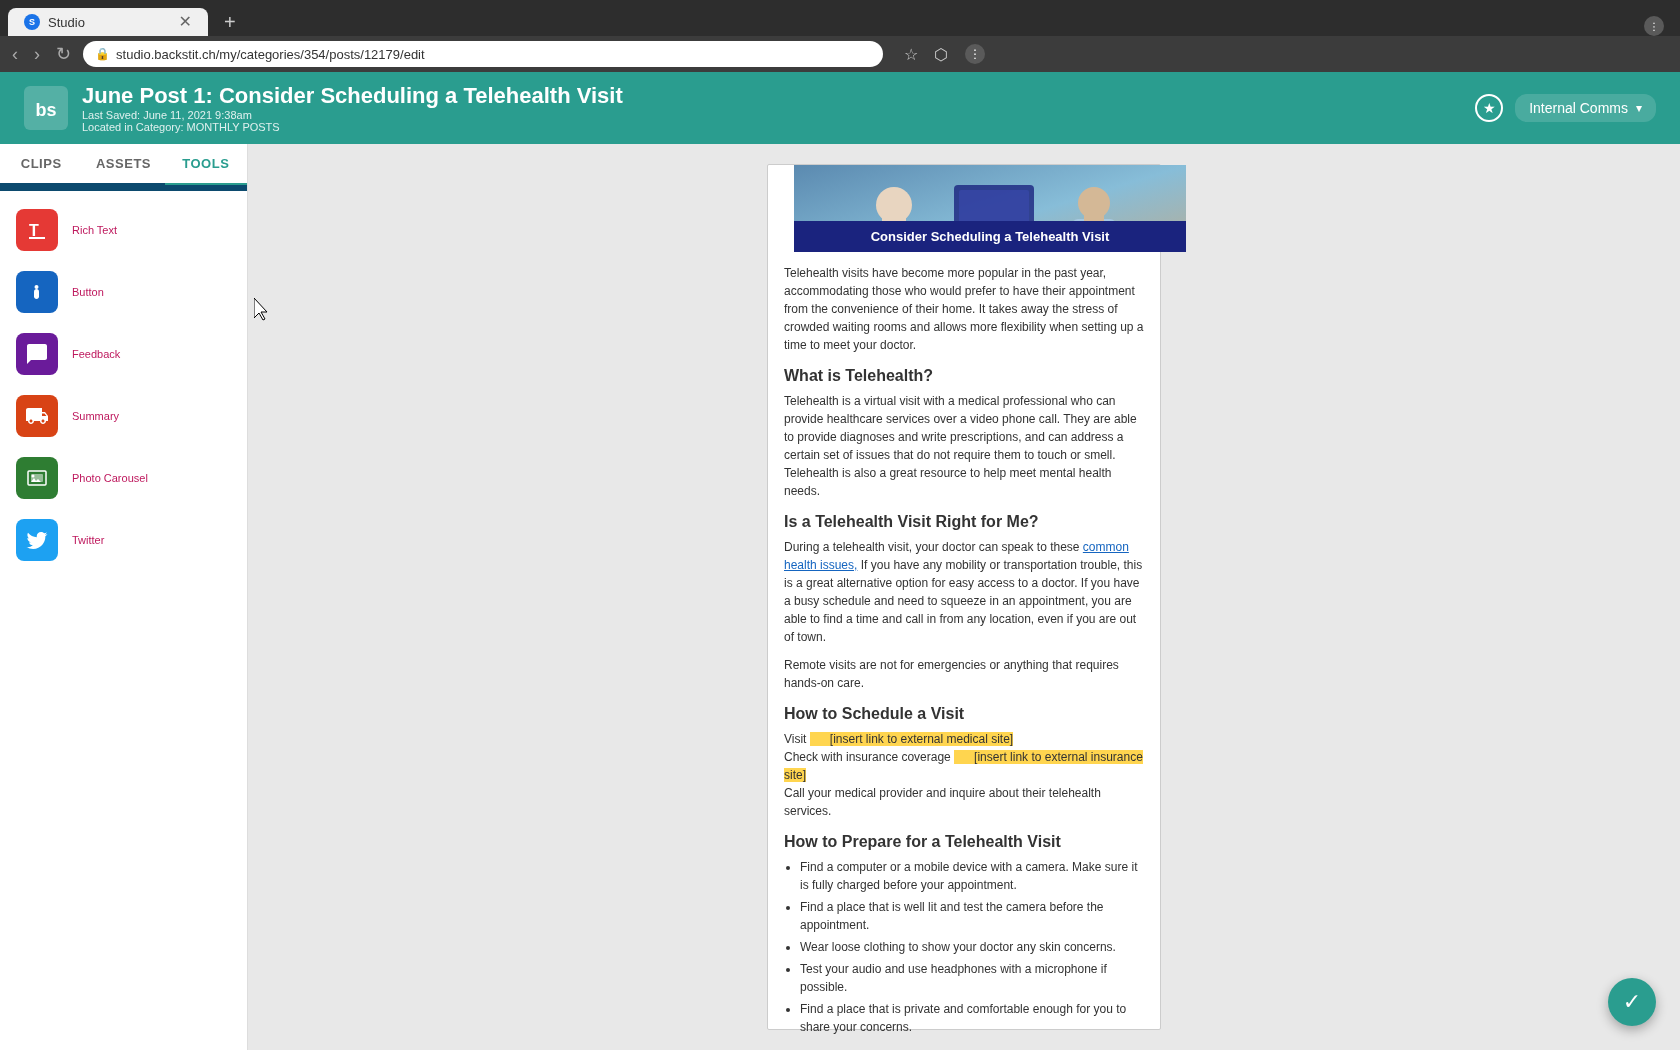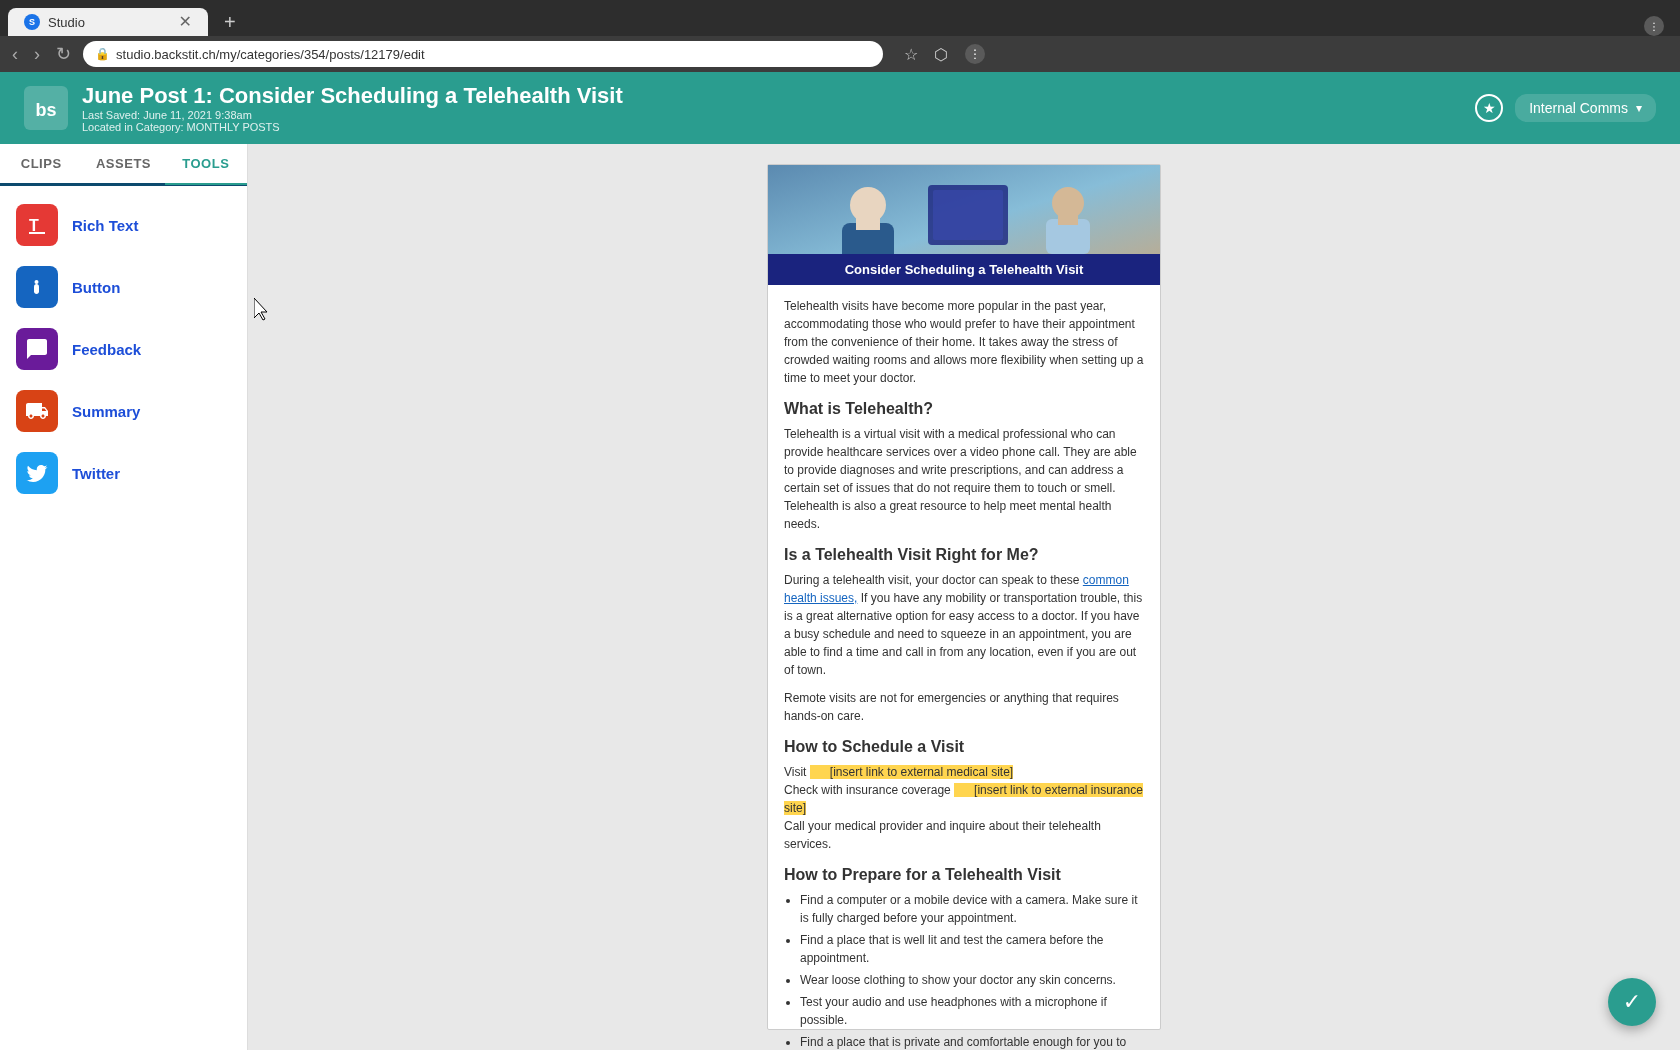--- a/index.html
+++ b/index.html
@@ -25,48 +25,48 @@
     .header-right { margin-left: auto; display: flex; align-items: center; gap: 12px; }
     .internal-comms-btn { display: flex; align-items: center; gap: 8px; background: rgba(255,255,255,0.15); border: none; color: white; padding: 6px 14px; border-radius: 12px; font-size: 14px; cursor: pointer; }
     .star-icon { width: 28px; height: 28px; border-radius: 50%; border: 2px solid white; display: flex; align-items: center; justify-content: center; font-size: 14px; }
     .dropdown-arrow { font-size: 12px; }
 
     
     .main-layout { display: flex; height: calc(1050px - 72px - 72px); }
 
     
     .sidebar { width: 248px; background: white; border-right: 1px solid #ddd; display: flex; flex-direction: column; }
-    .sidebar-tabs { display: flex; border-bottom: 3px solid #0c4a6e; }
+    .sidebar-tabs { display: flex; border-bottom: 8px solid #0c4a6e; }
     .sidebar-tab { flex: 1; text-align: center; padding: 12px 0; font-size: 13px; font-weight: 600; color: #666; cursor: pointer; letter-spacing: 0.5px; }
     .sidebar-tab.active { color: #2a9d8f; border-bottom: 2px solid #2a9d8f; margin-bottom: -2px; }
     .sidebar-tools { flex: 1; overflow-y: auto; padding: 8px 0; }
     .tool-item { display: flex; align-items: center; gap: 14px; padding: 10px 16px; cursor: pointer; transition: background 0.15s; }
     .tool-icon { width: 42px; height: 42px; border-radius: 8px; display: flex; align-items: center; justify-content: center; font-size: 20px; flex-shrink: 0; }
     .tool-icon.red { background: #e53935; }
     .tool-icon.blue { background: #1565c0; }
     .tool-icon.green { background: #2e7d32; }
     .tool-icon.orange-red { background: #d84315; }
     .tool-icon.purple { background: #6a1b9a; }
     .tool-icon.teal-green { background: #2e7d32; }
     .tool-icon.twitter-blue { background: #1da1f2; }
-    .tool-label { font-size: 15px; color: #1d4ed8; font-weight: 700; }
+    .tool-label { font-size: 11px; color: #be185d; font-weight: 400; }
 
     
     .content-area { flex: 1; overflow-y: auto; background: #e8e8e8; padding: 20px; display: flex; justify-content: center; }
     .post-card { background: white; width: 394px; border: 1px solid #ccc; border-radius: 2px; }
     .post-body { padding: 12px 16px; font-size: 12px; color: #333; line-height: 1.5; }
     .post-body p { margin-bottom: 10px; }
     .post-body h3 { font-size: 16px; font-weight: bold; margin-bottom: 4px; }
     .post-body .link { color: #1565c0; text-decoration: underline; }
     .post-body .highlight { background: #ffd54f; padding-left: 20px; }
     .post-body ul { margin: 4px 0 10px 16px; }
     .post-body ul li { margin-bottom: 4px; }
 
     
-    .photo-placeholder { width: 100%; height: 120px; background: linear-gradient(to bottom right, #5c8fbd 0%, #87ceeb 40%, #c8dce8 70%, #8d6e63 100%); position: relative; overflow: hidden; }
+    .photo-placeholder { width: 100%; height: 87px; background: linear-gradient(to bottom right, #5c8fbd 0%, #87ceeb 40%, #c8dce8 70%, #8d6e63 100%); position: relative; overflow: hidden; margin-left: 26px; }
     .photo-overlay { position: absolute; bottom: 0; left: 0; right: 0; background: #1a237e; color: white; text-align: center; padding: 8px; font-size: 13px; font-weight: bold; }
 
     
     .fab { position: fixed; bottom: 24px; right: 24px; width: 48px; height: 48px; border-radius: 50%; background: #2a9d8f; color: white; display: flex; align-items: center; justify-content: center; font-size: 22px; cursor: pointer; box-shadow: 0 4px 12px rgba(0,0,0,0.3); z-index: 100; }
   </style>
 </head>
 <body>
 
 <div>
   <div class="browser-tabs">
@@ -169,20 +169,31 @@
 
       <div class="tool-item">
         <div class="tool-icon orange-red">
           <svg width="24" height="24" viewBox="0 0 24 24" fill="white">
               <path d="M20 8h-3V4H3c-1.1 0-2 .9-2 2v11h2c0 1.66 1.34 3 3 3s3-1.34 3-3h6c0 1.66 1.34 3 3 3s3-1.34 3-3h2v-5l-3-4zM6 18.5c-.83 0-1.5-.67-1.5-1.5s.67-1.5 1.5-1.5 1.5.67 1.5 1.5-.67 1.5-1.5 1.5zm13.5-9l1.96 2.5H17V9.5h2.5zm-1.5 9c-.83 0-1.5-.67-1.5-1.5s.67-1.5 1.5-1.5 1.5.67 1.5 1.5-.67 1.5-1.5 1.5z" fill="white"></path>
             </svg>
         </div>
         <span class="tool-label">Summary</span>
       </div>
 
+      <div class="tool-item">
+        <div class="tool-icon teal-green">
+          <svg width="24" height="24" viewBox="0 0 24 24" fill="white">
+              <rect x="3" y="5" width="18" height="14" rx="1" fill="none" stroke="white" stroke-width="1.5"></rect>
+              <rect x="6" y="8" width="12" height="8" rx="1" fill="white" opacity="0.5"></rect>
+              <circle cx="8" cy="10" r="1.5" fill="white"></circle>
+              <path d="M6 16l3-4 2 3 2-2 3 3H6z" fill="white"></path>
+            </svg>
+        </div>
+        <span class="tool-label">Photo Carousel</span>
+      </div>
 
       <div class="tool-item">
         <div class="tool-icon twitter-blue">
           <svg width="24" height="24" viewBox="0 0 24 24" fill="white">
               <path d="M22.46 6c-.77.35-1.6.58-2.46.69.88-.53 1.56-1.37 1.88-2.38-.83.5-1.75.85-2.72 1.05C18.37 4.5 17.26 4 16 4c-2.35 0-4.27 1.92-4.27 4.29 0 .34.04.67.11.98C8.28 9.09 5.11 7.38 3 4.79c-.37.63-.58 1.37-.58 2.15 0 1.49.75 2.81 1.91 3.56-.71 0-1.37-.2-1.95-.5v.03c0 2.08 1.48 3.82 3.44 4.21a4.22 4.22 0 0 1-1.93.07 4.28 4.28 0 0 0 4 2.98 8.521 8.521 0 0 1-5.33 1.84c-.34 0-.68-.02-1.02-.06C3.44 20.29 5.7 21 8.12 21 16 21 20.33 14.46 20.33 8.79c0-.19 0-.37-.01-.56.84-.6 1.56-1.36 2.14-2.23z" fill="white"></path>
             </svg>
         </div>
         <span class="tool-label">Twitter</span>
       </div>
     </div>

